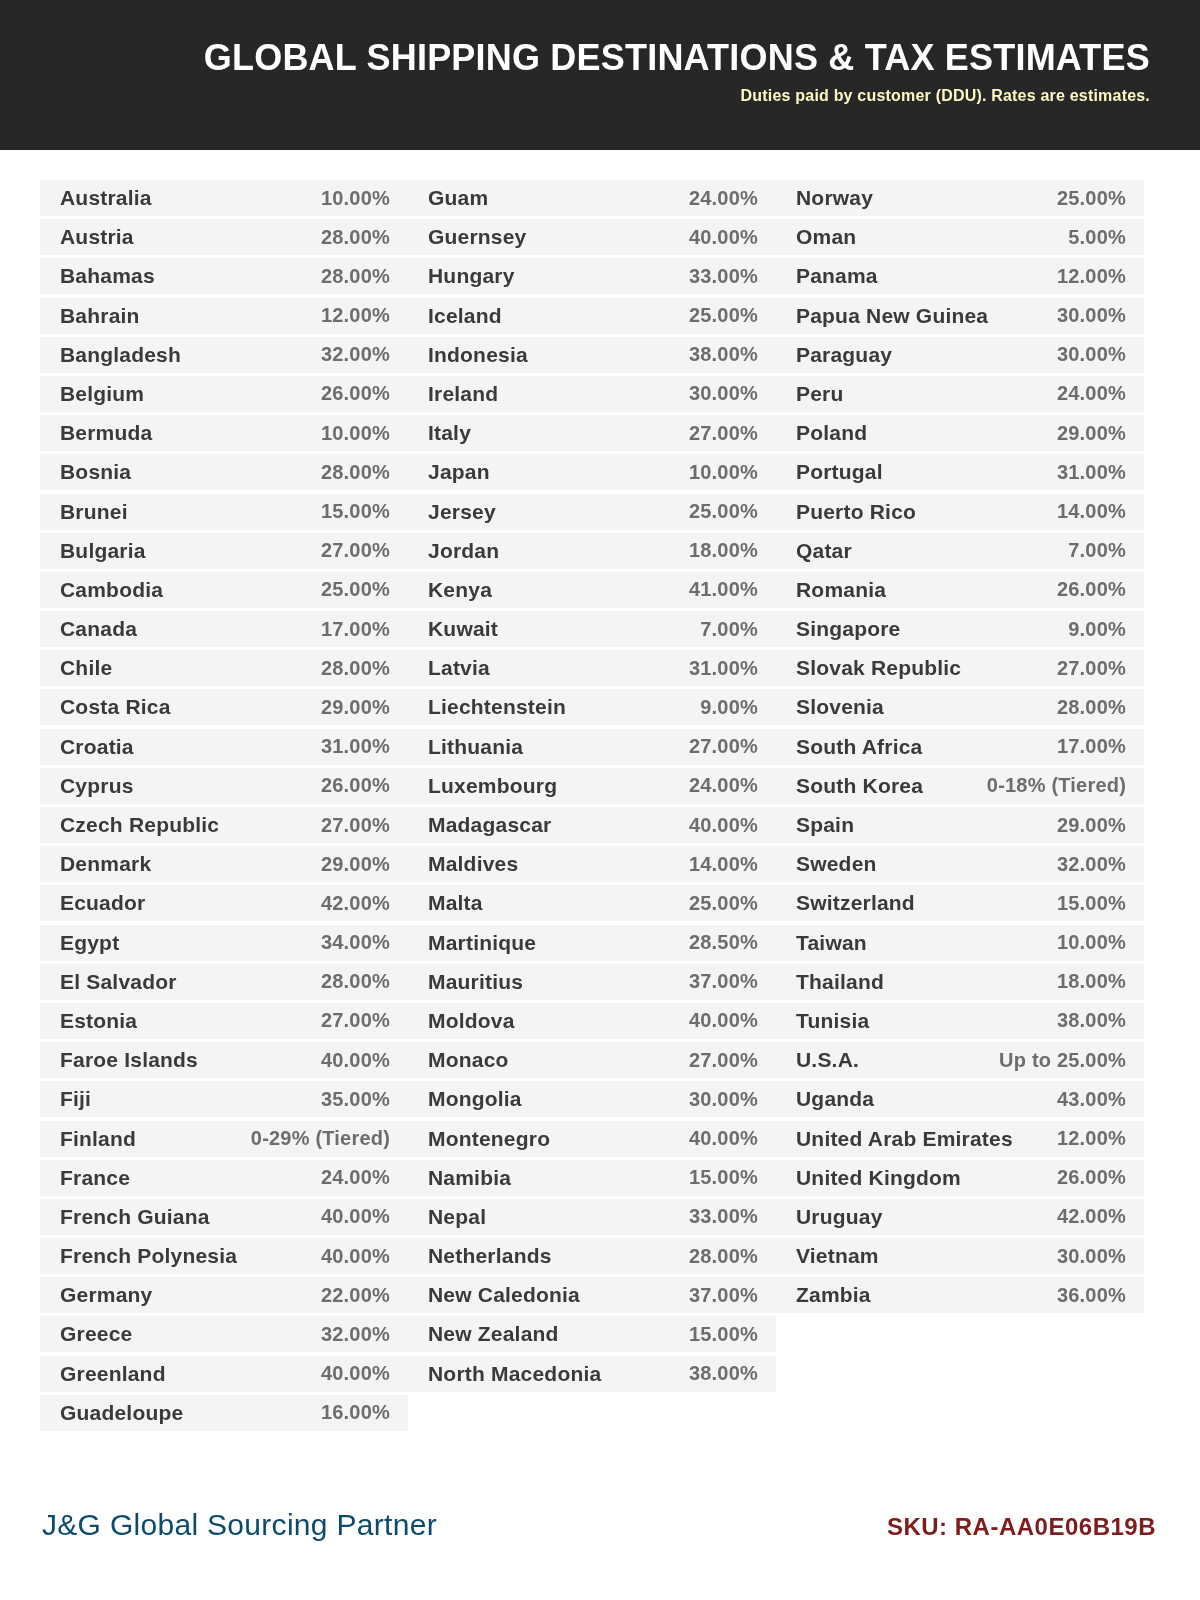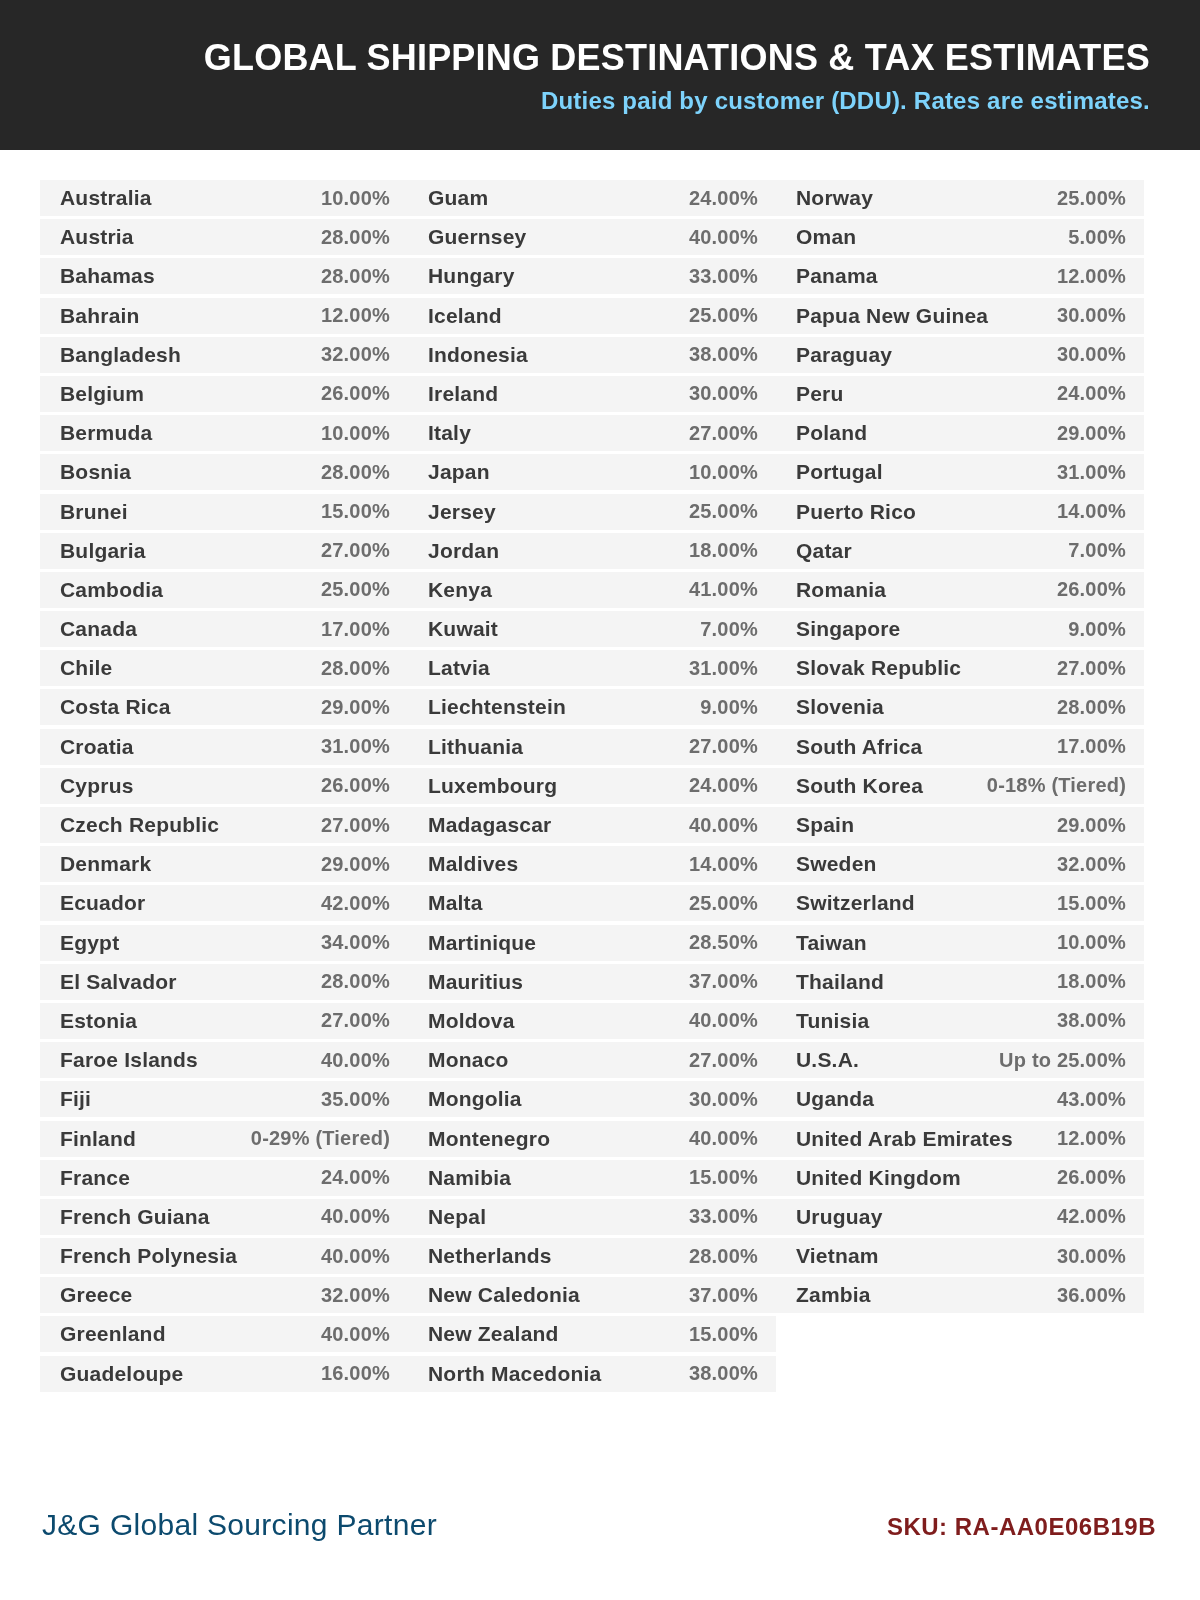--- a/index.html
+++ b/index.html
@@ -22,22 +22,22 @@
   .header h1 {
     color: #ffffff;
     font-size: 36px;
     font-weight: 800;
     letter-spacing: 0.2px;
     white-space: nowrap;
     line-height: 1.2;
   }
   .header p {
     margin-top: 8px;
-    color: #7dd3fc;
-    font-size: 24px;
+    color: #fef9c3;
+    font-size: 16px;
     font-weight: 700;
     letter-spacing: 0.2px;
   }
 
   
   .grid {
     margin: 30px 56px 0 40px;
     width: 1104px;
     display: grid;
     grid-template-columns: repeat(3, 1fr);
@@ -210,20 +210,24 @@
         </div>
         <div class="row">
           <span class="country">French Guiana</span>
           <span class="rate">40.00%</span>
         </div>
         <div class="row">
           <span class="country">French Polynesia</span>
           <span class="rate">40.00%</span>
         </div>
         <div class="row">
+          <span class="country">Germany</span>
+          <span class="rate">22.00%</span>
+        </div>
+        <div class="row">
           <span class="country">Greece</span>
           <span class="rate">32.00%</span>
         </div>
         <div class="row">
           <span class="country">Greenland</span>
           <span class="rate">40.00%</span>
         </div>
         <div class="row">
           <span class="country">Guadeloupe</span>
           <span class="rate">16.00%</span>

